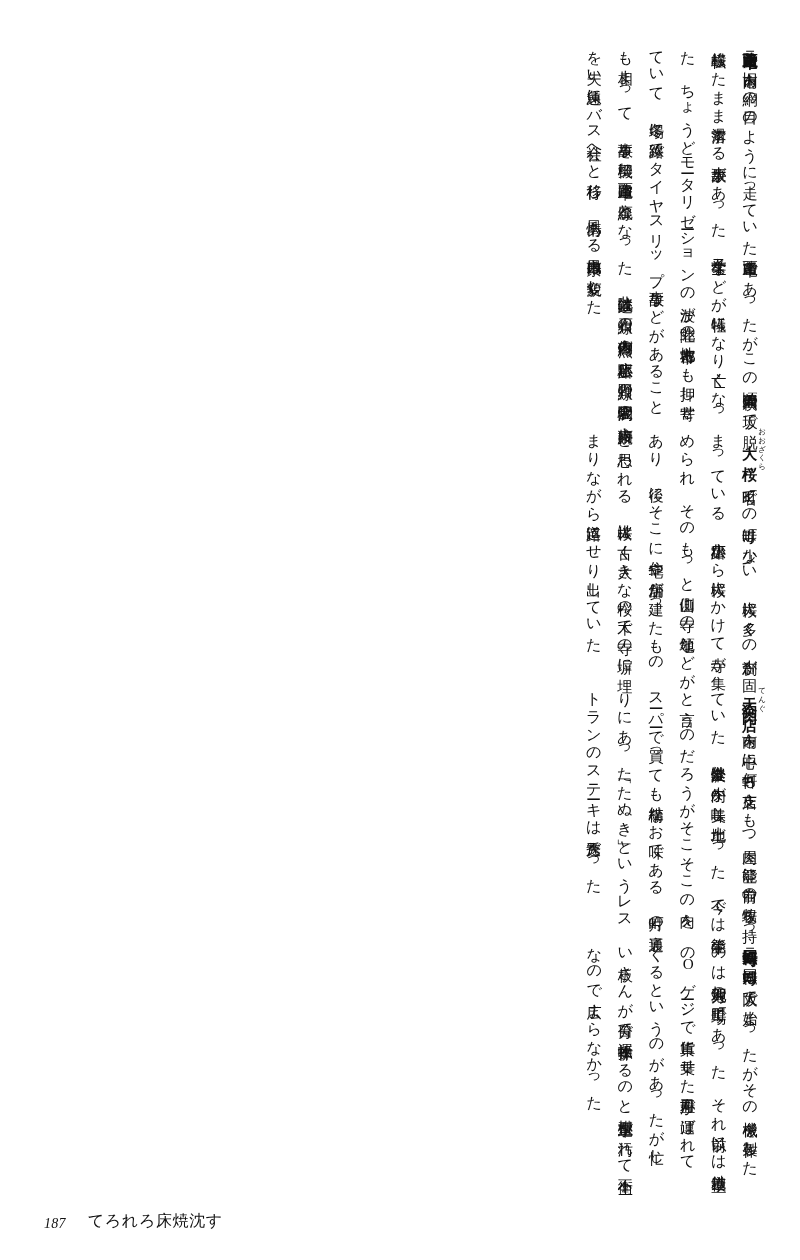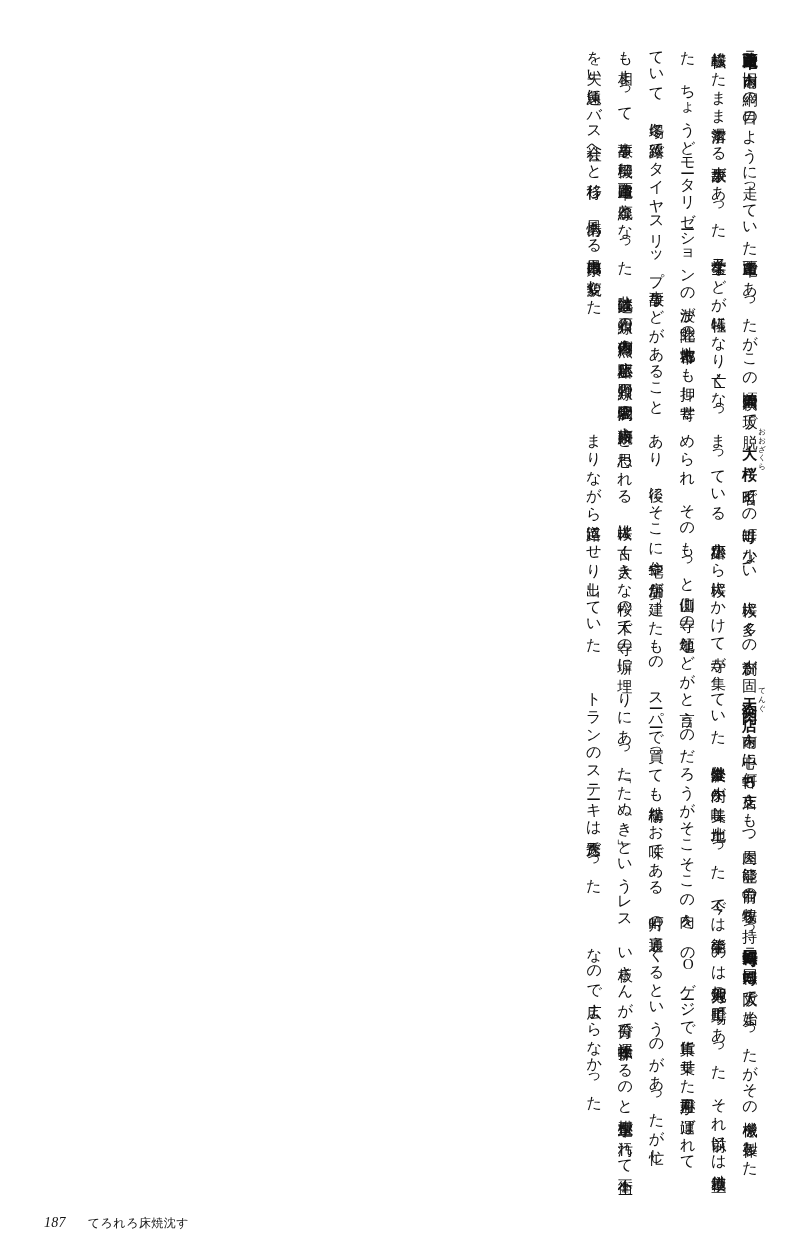--- a/index.html
+++ b/index.html
@@ -69,32 +69,32 @@
     letter-spacing: 0;
     line-height: 1;
   }
 
   
   .footer {
     position: absolute;
     left: 44px;
     bottom: 28px;
     display: flex;
-    align-items: flex-start;
+    align-items: flex-end;
     gap: 22px;
     font-family: "Liberation Serif", "DejaVu Serif", serif;
   }
   .folio {
     font-style: italic;
     font-size: 14px;
     color: #111111;
     letter-spacing: 0.02em;
   }
   .runhead {
-    font-size: 12px;
+    font-size: 16px;
     color: #111111;
     letter-spacing: 0.04em;
   }
 </style>
 </head>
 <body>
 
 <div class="page">
 
   <div class="vtext-area">

